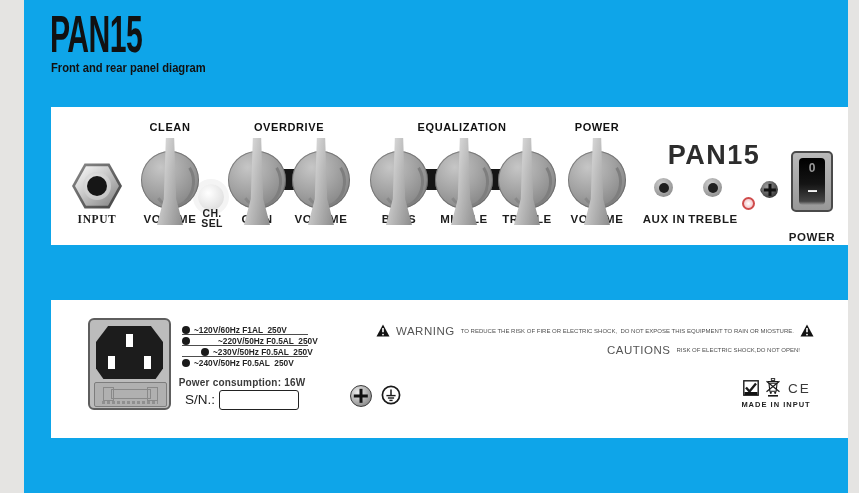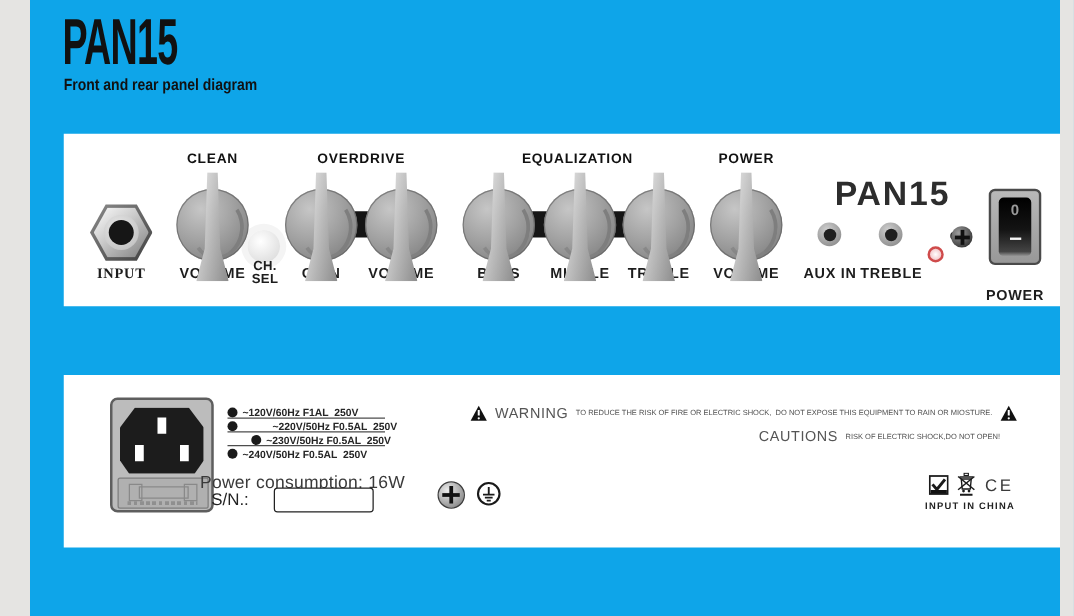--- a/index.html
+++ b/index.html
@@ -75,23 +75,23 @@
   .fusebox{position:absolute;left:4px;top:62px;width:71px;height:23px;border:1px solid #7d7d7d;
     border-radius:2px;background:#b0b0b0;}
   .fuse-mid{position:absolute;left:16px;top:6px;width:38px;height:8px;border:1px solid #898989;}
   .fuse-tab{position:absolute;top:4px;width:9px;height:12px;border:1px solid #898989;}
   .fuse-text{position:absolute;left:7px;bottom:2px;width:56px;height:3px;
     background:repeating-linear-gradient(90deg,#8f8f8f 0 3px,transparent 3px 5px);}
   .vrow{position:absolute;left:131px;height:11px;display:flex;align-items:center;gap:4px;
     font-size:8.3px;font-weight:bold;color:#262626;white-space:pre;}
   .vdot{width:8px;height:8px;border-radius:50%;background:#1a1a1a;flex:0 0 auto;}
   .vsep{position:absolute;left:131px;width:126px;height:1px;background:#4d4d4d;}
-  .pwr-cons{position:absolute;transform:translateX(-50%);font-size:14px;color:#3a3a3a;
-    font-weight:normal;letter-spacing:0.2px;white-space:pre;}
-  .sn{position:absolute;left:118px;top:92px;font-size:13.5px;color:#222;}
+  .pwr-cons{position:absolute;transform:translateX(-50%);font-size:10px;color:#3a3a3a;
+    font-weight:bold;letter-spacing:0.2px;white-space:pre;}
+  .sn{position:absolute;left:134px;top:92px;font-size:13.5px;color:#222;}
   .sn-box{position:absolute;left:168px;top:90px;width:78px;height:18px;background:#fff;
     border:1.5px solid #222;border-radius:3px;}
   .warn-row{position:absolute;display:flex;align-items:center;gap:6px;white-space:pre;}
   .warn-big{font-size:11.5px;color:#555;letter-spacing:0.5px;}
   .warn-small{font-size:6px;color:#4f4f4f;}
   .certs-text{position:absolute;font-size:13.5px;letter-spacing:2px;color:#3a3a3a;}
   .madein{position:absolute;transform:translateX(-50%);font-size:7.5px;font-weight:bold;
     letter-spacing:1px;color:#222;white-space:nowrap;}
   .brand{position:absolute;transform:translateX(-50%);font-size:27px;font-weight:bold;
     letter-spacing:1.5px;color:#2d2d2d;white-space:nowrap;}
@@ -265,16 +265,16 @@
       <rect x="6.3" y="0.6" width="3.4" height="1.8" fill="none" stroke="#1a1a1a" stroke-width="0.9"></rect>
       <line x1="2.6" y1="3.6" x2="13.4" y2="3.6" stroke="#1a1a1a" stroke-width="1.2"></line>
       <path d="M4 5.2 L12 5.2 L11.2 13.2 L4.8 13.2 Z" fill="none" stroke="#1a1a1a" stroke-width="1.1"></path>
       <circle cx="5.8" cy="14.8" r="1.1" fill="#1a1a1a"></circle>
       <circle cx="10.2" cy="14.8" r="1.1" fill="#1a1a1a"></circle>
       <line x1="1.5" y1="3.2" x2="14.5" y2="13.8" stroke="#1a1a1a" stroke-width="1.2"></line>
       <line x1="14.5" y1="3.2" x2="1.5" y2="13.8" stroke="#1a1a1a" stroke-width="1.2"></line>
       <rect x="3" y="17" width="10" height="1.6" fill="#1a1a1a"></rect>
     </svg>
     <div class="certs-text" style="left:737px;top:81px;">CE</div>
-    <div class="madein" style="left:725px;top:100px;">INPUT IN CHINA</div>
+    <div class="madein" style="left:725px;top:100px;">MADE IN INPUT</div>
   </div>
 
 </div>
 
 </body></html>

